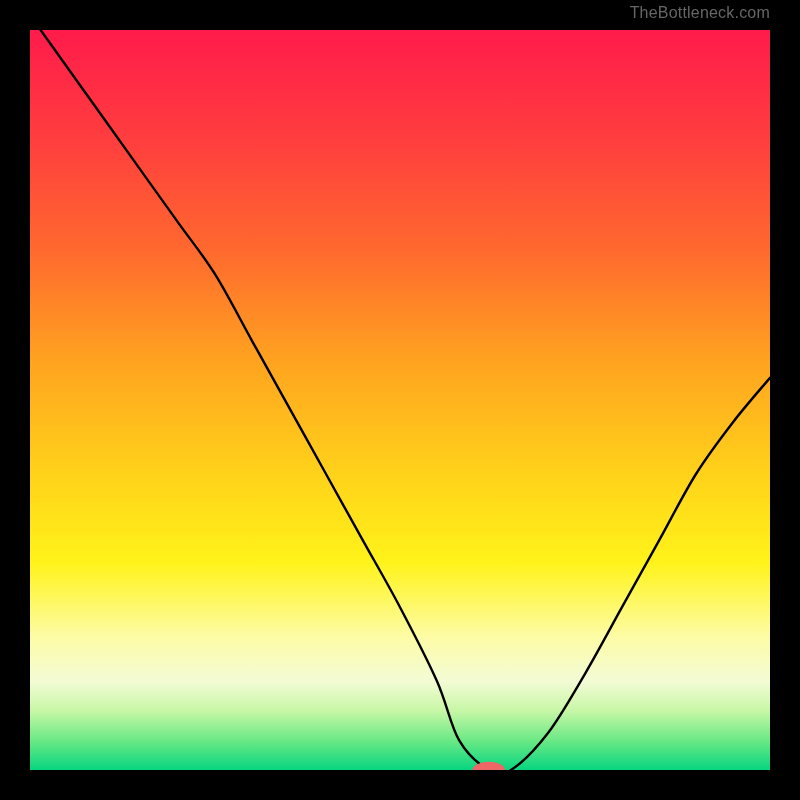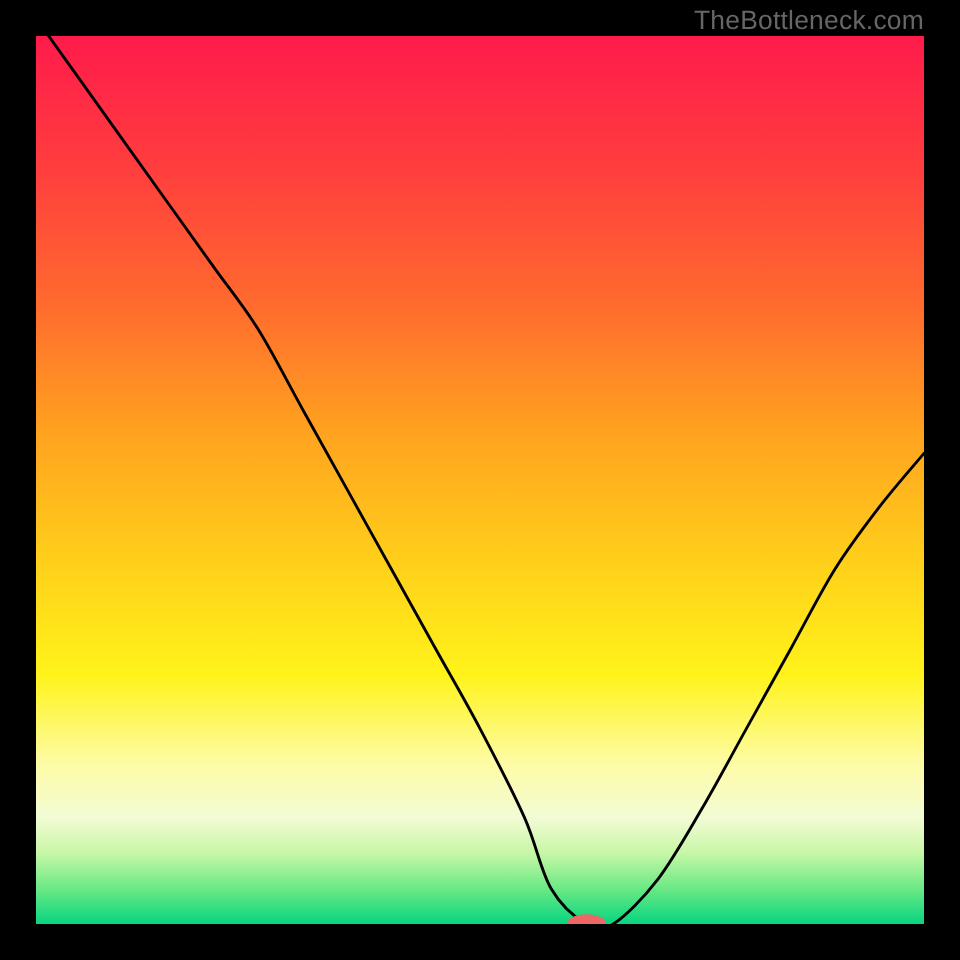--- a/index.html
+++ b/index.html
@@ -22,21 +22,21 @@
     top: 30px;
     width: 740px;
     height: 740px;
     overflow: hidden;
   }
   .watermark {
     position: absolute;
     top: 4px;
     right: 30px;
     color: #666666;
-    font-size: 22px;
+    font-size: 16px;
     font-weight: 500;
     letter-spacing: 0.2px;
   }
   svg { display: block; }
 </style>
 </head>
 <body>
 
 <div class="frame">
   <div class="watermark">TheBottleneck.com</div>

